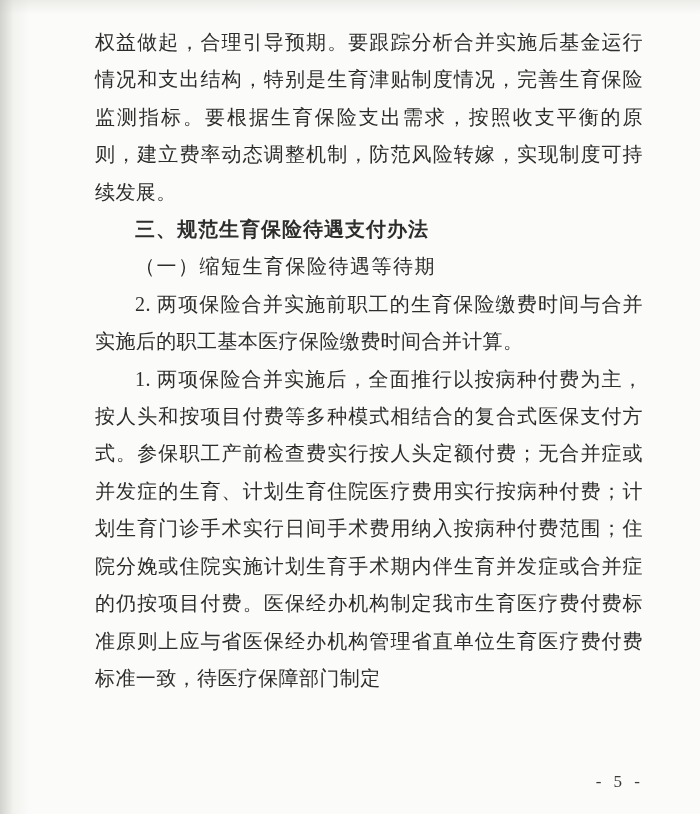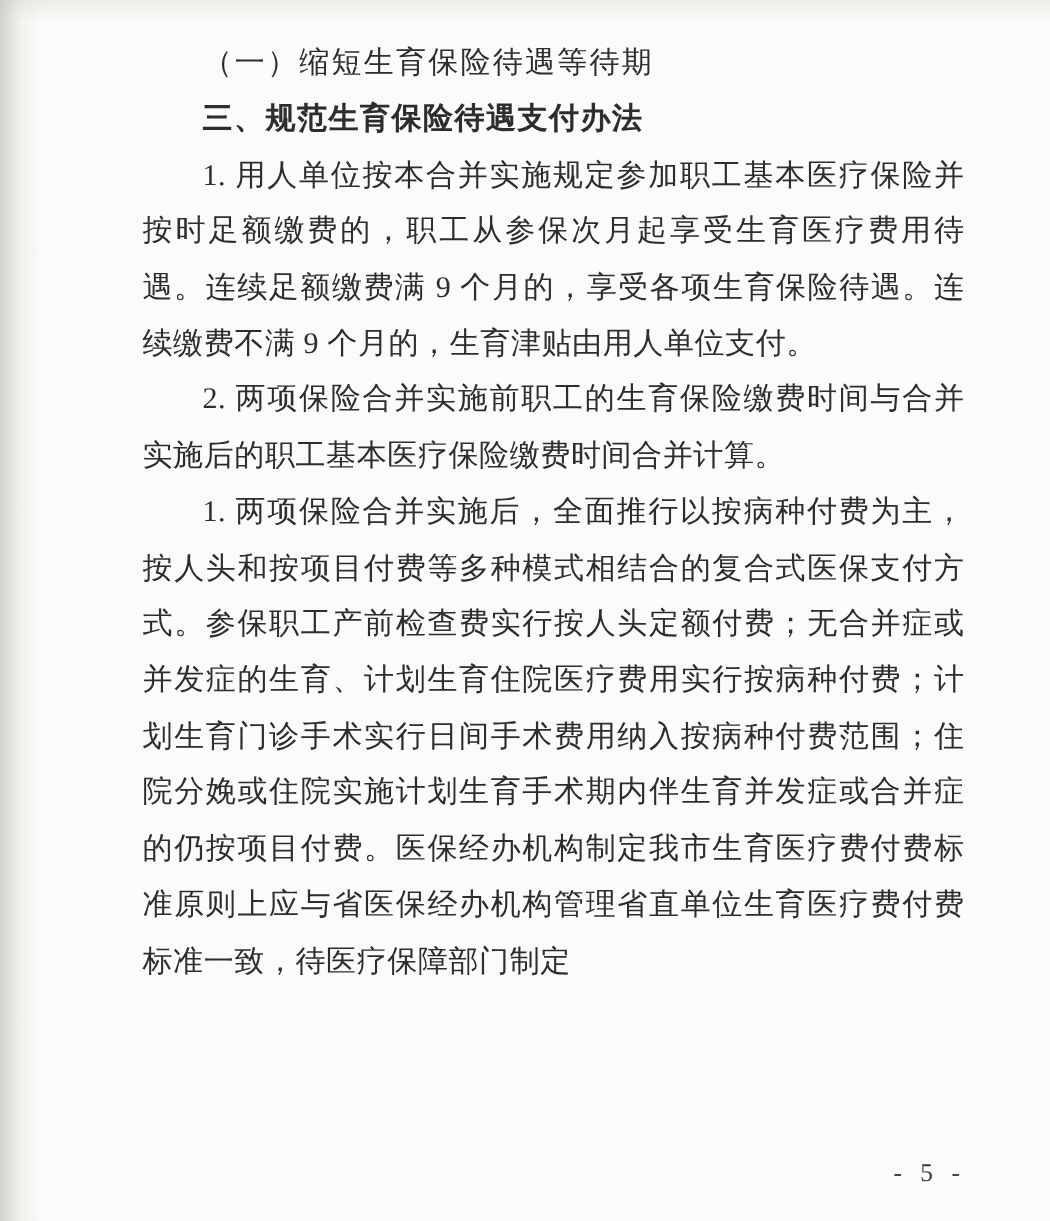--- a/index.html
+++ b/index.html
@@ -68,20 +68,20 @@
     font-family: "Liberation Serif", "DejaVu Serif", serif;
   }
 </style>
 </head>
 <body>
 
 <div class="scan-shade-left"></div>
 <div class="scan-shade-top"></div>
 
 <div class="doc">
+    <div class="block paragraph flush">权益做起，合理引导预期。要跟踪分析合并实施后基金运行情况和支出结构，特别是生育津贴制度情况，完善生育保险监测指标。要根据生育保险支出需求，按照收支平衡的原则，建立费率动态调整机制，防范风险转嫁，实现制度可持续发展。</div>
+    <div class="block heading">三、规范生育保险待遇支付办法</div>
     <div class="block subheading">（一）缩短生育保险待遇等待期</div>
-    <div class="block heading">三、规范生育保险待遇支付办法</div>
-    <div class="block paragraph">1. 用人单位按本合并实施规定参加职工基本医疗保险并按时足额缴费的，职工从参保次月起享受生育医疗费用待遇。连续足额缴费满 9 个月的，享受各项生育保险待遇。连续缴费不满 9 个月的，生育津贴由用人单位支付。</div>
     <div class="block paragraph">2. 两项保险合并实施前职工的生育保险缴费时间与合并实施后的职工基本医疗保险缴费时间合并计算。</div>
     <div class="block paragraph">1. 两项保险合并实施后，全面推行以按病种付费为主，按人头和按项目付费等多种模式相结合的复合式医保支付方式。参保职工产前检查费实行按人头定额付费；无合并症或并发症的生育、计划生育住院医疗费用实行按病种付费；计划生育门诊手术实行日间手术费用纳入按病种付费范围；住院分娩或住院实施计划生育手术期内伴生育并发症或合并症的仍按项目付费。医保经办机构制定我市生育医疗费付费标准原则上应与省医保经办机构管理省直单位生育医疗费付费标准一致，待医疗保障部门制定</div>
   </div>
 
 <div class="page-number">- 5 -</div>
 
 </body></html>

